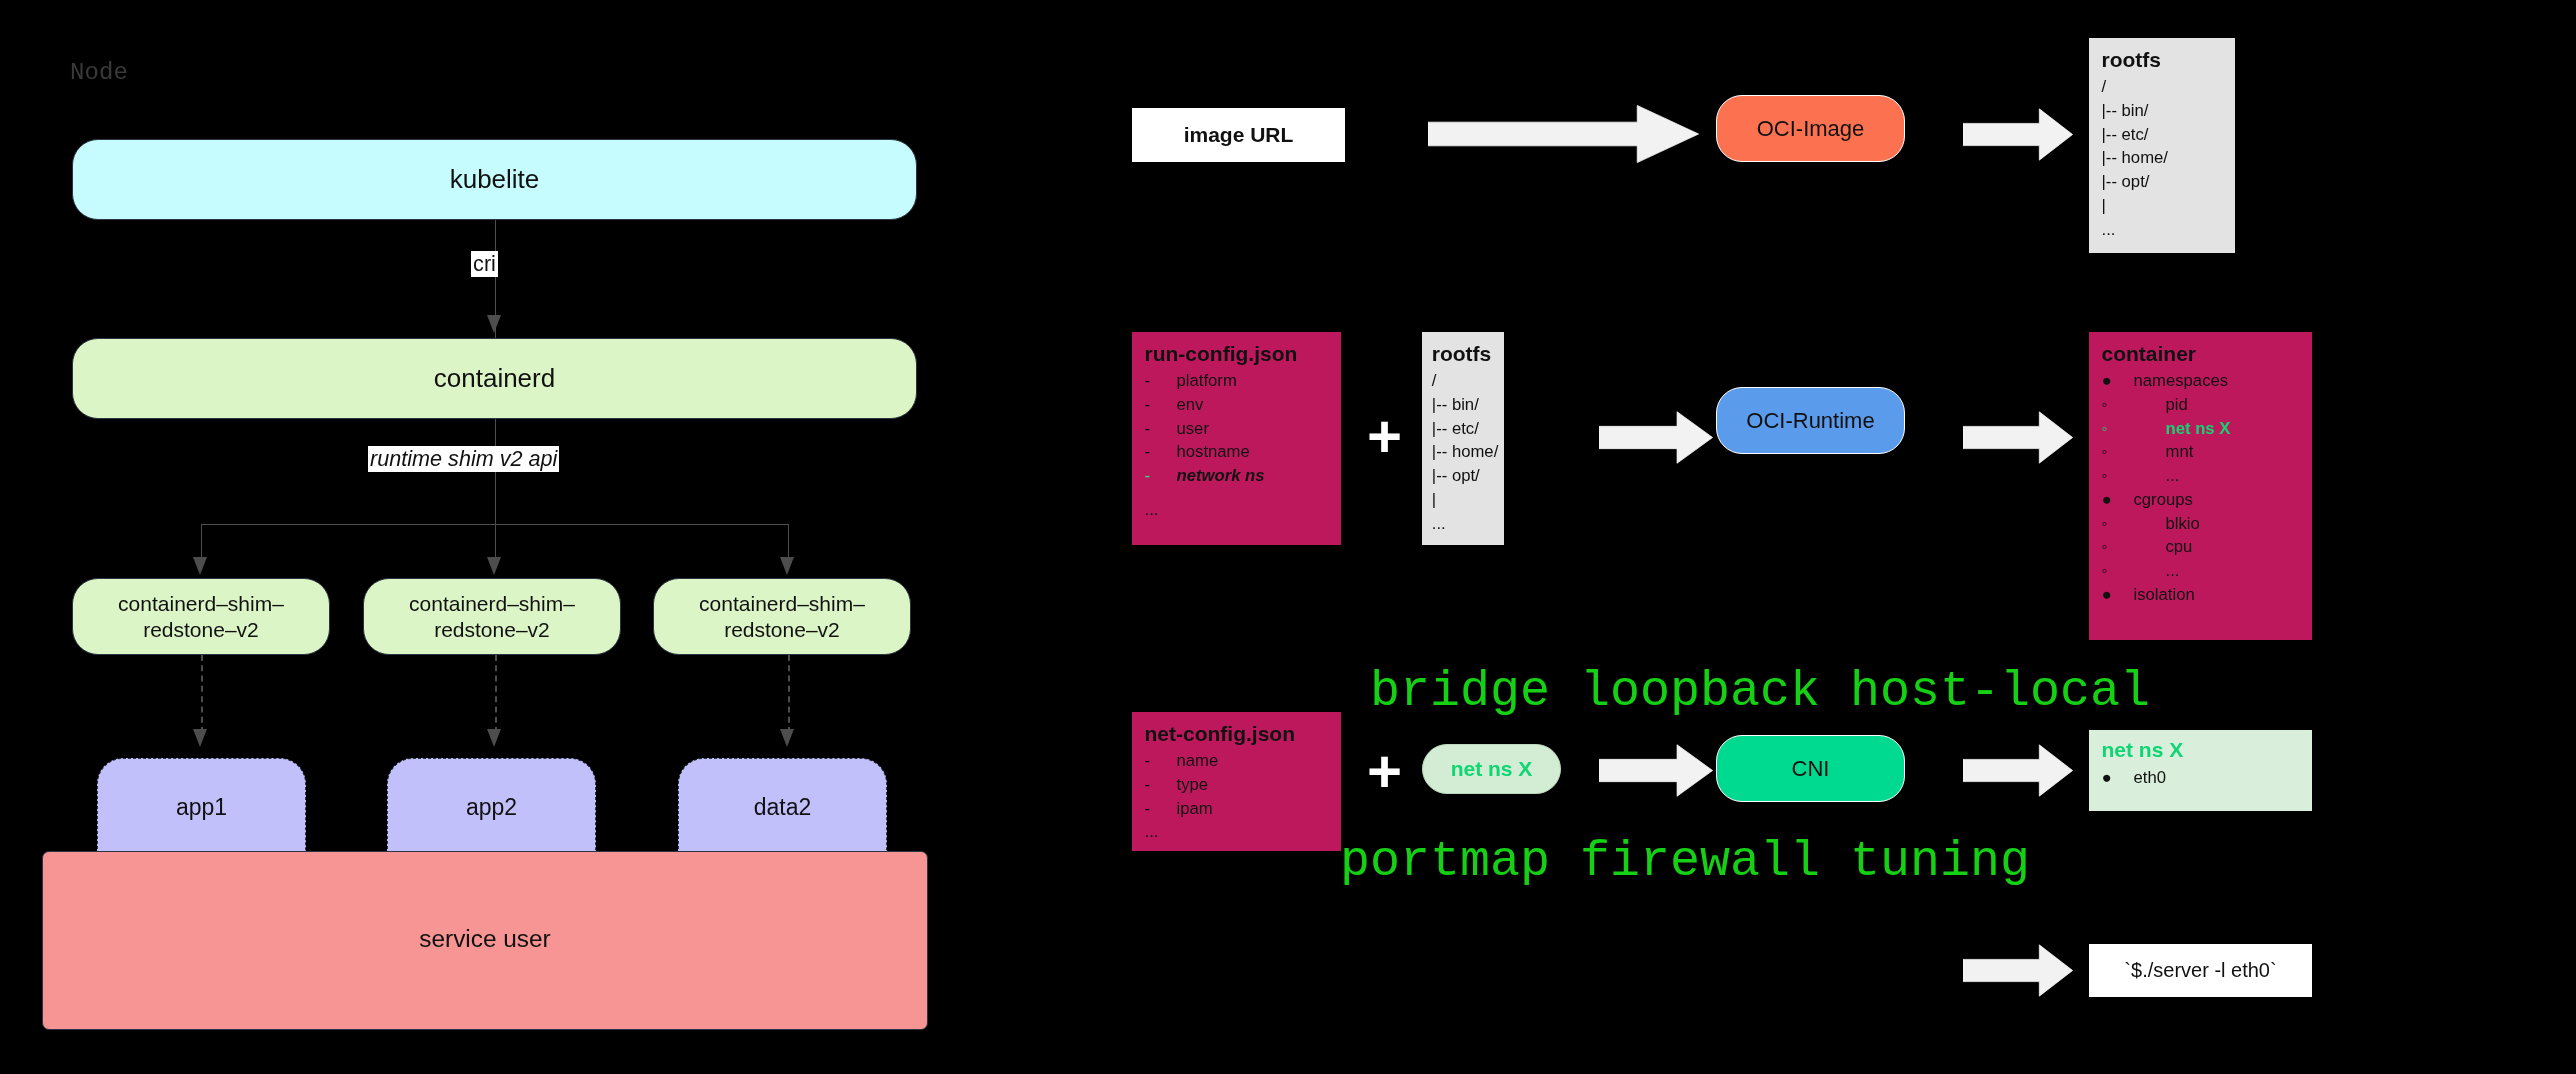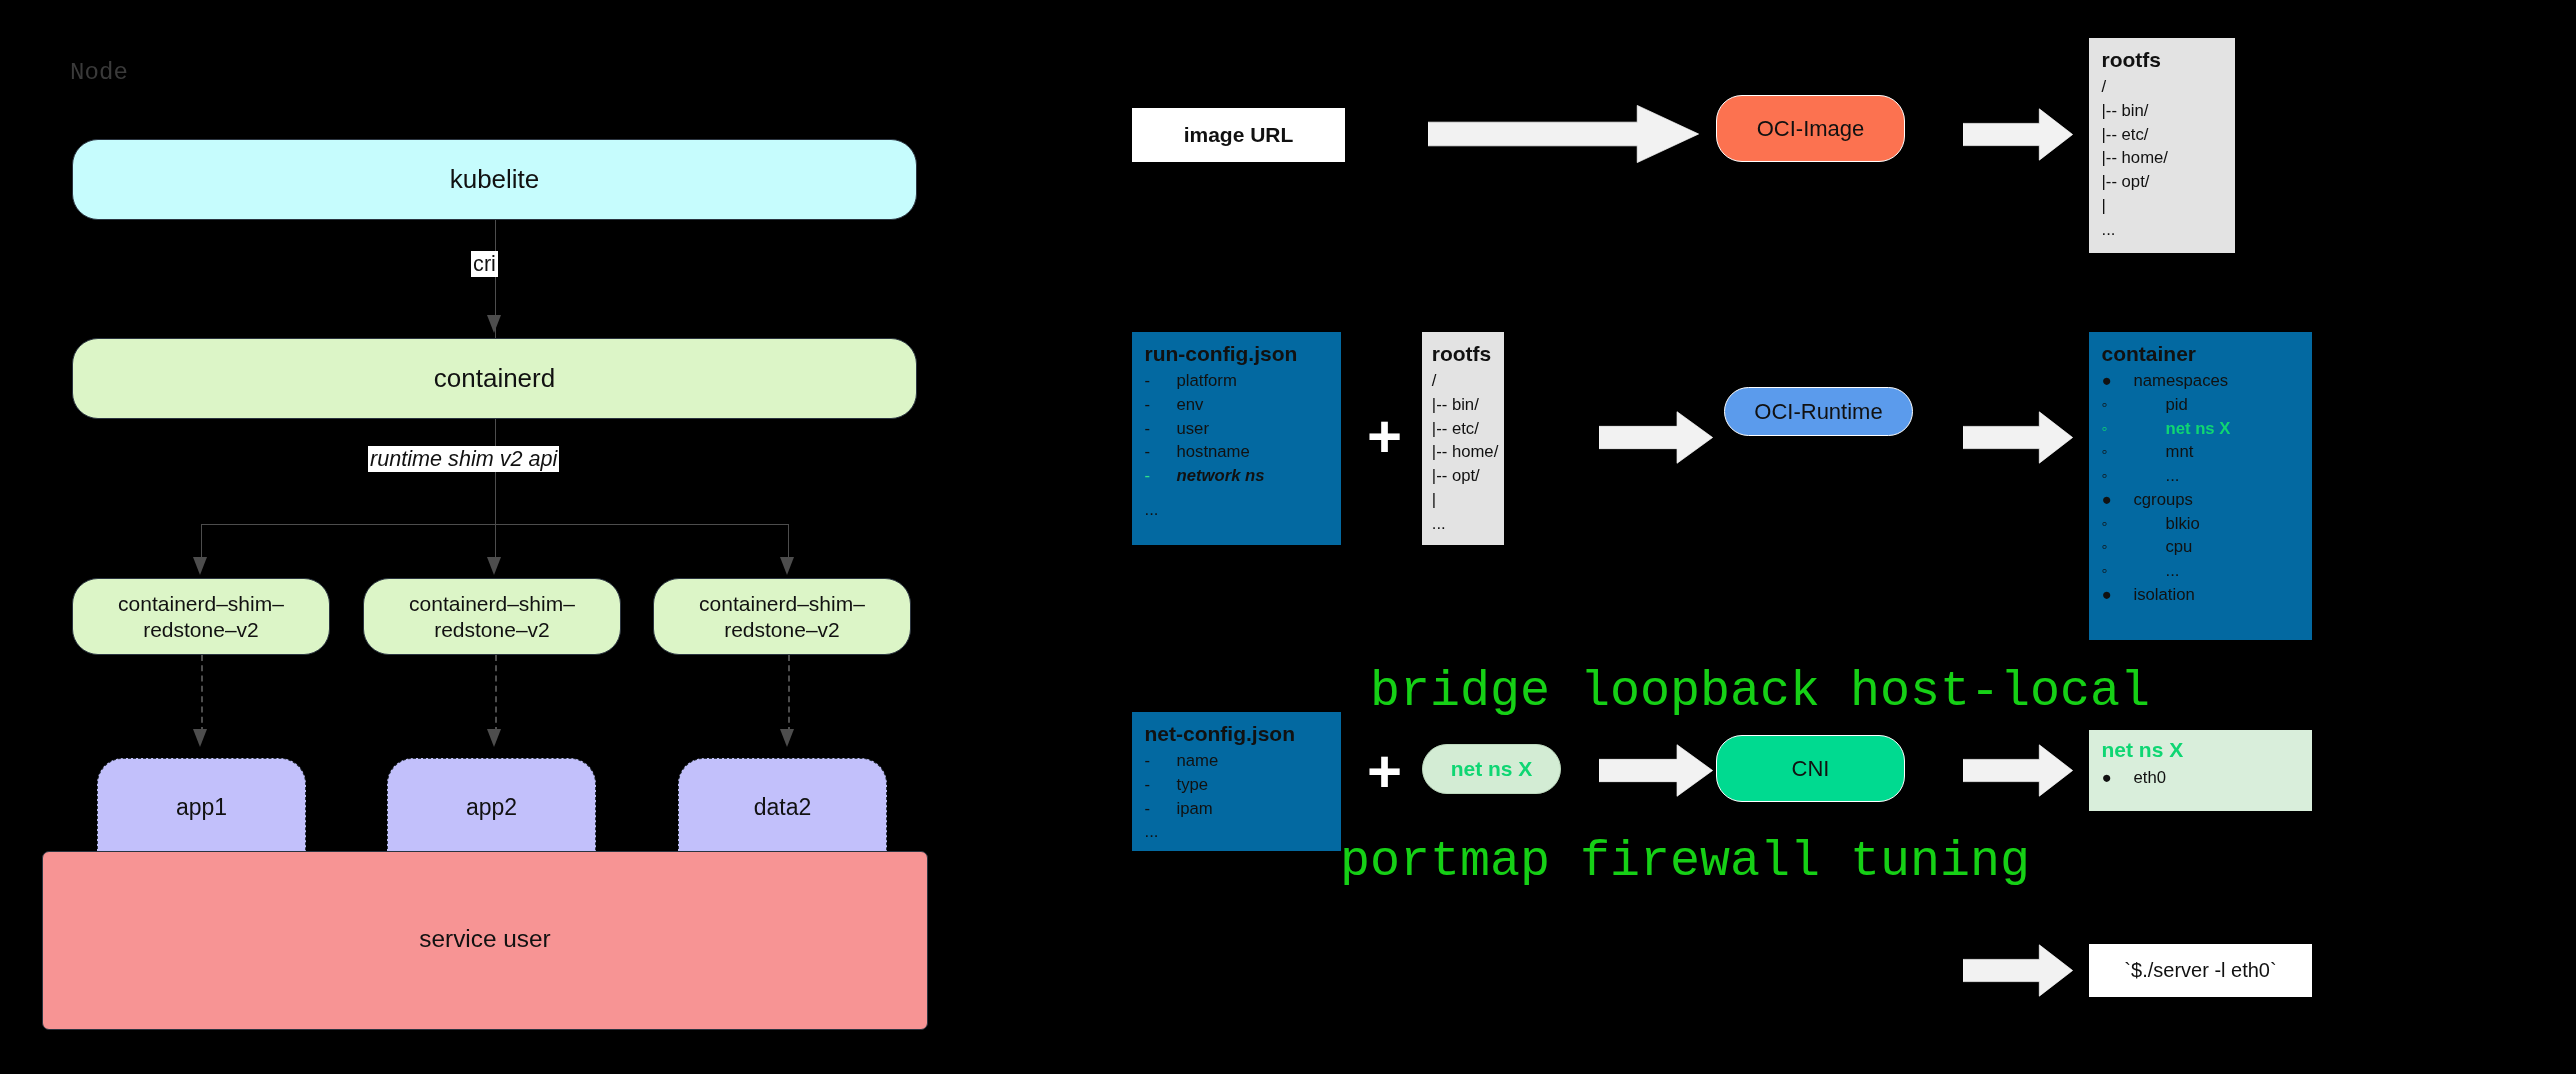--- a/index.html
+++ b/index.html
@@ -59,21 +59,21 @@
   
   .vline{position:absolute;background:#4d4d4d;width:1.4px;}
   .hline{position:absolute;background:#4d4d4d;height:1.4px;}
   .arrowhead{
     position:absolute;width:0;height:0;
     border-left:7.7px solid transparent;border-right:7.7px solid transparent;
     border-top:18px solid #4d4d4d;
   }
   .vdash{position:absolute;width:0;border-left:2.1px dashed #4d4d4d;}
   .card{
-    position:absolute;box-sizing:border-box;background:#0369a1;
+    position:absolute;box-sizing:border-box;background:#be185d;
     padding:9.8px 9.8px 7px 12.5px;color:#111;text-align:left;
   }
   .card .hd{font-weight:bold;font-size:21px;line-height:1.18;margin-bottom:2.8px;}
   .card ul{list-style:none;margin:0;padding:0;}
   .card li{font-size:16.7px;line-height:1.42;white-space:pre;}
 
   .flat-label{
     position:absolute;background:#fff;color:#111;
     display:flex;align-items:center;justify-content:center;
     font-size:21px;font-weight:bold;box-sizing:border-box;
@@ -212,21 +212,21 @@
       <li>...</li>
     </ul>
   </div>
 
   <div class="barrow" style="left:1599px;top:411px;">
     <svg width="115" height="53" viewBox="0 0 165 76">
       <polygon points="0,22 112,22 112,1 163,38 112,75 112,54 0,54" fill="#f2f2f2" stroke="#ffffff" stroke-width="1"></polygon>
     </svg>
   </div>
 
-  <div class="box shadow" style="left:1716px;top:387px;width:189px;height:49px;background:#5b9bec;font-size:22px;border:0.7px solid #ffffff;margin-left:8px;">OCI-Runtime</div>
+  <div class="box shadow" style="left:1716px;top:387px;width:189px;height:67px;background:#5b9bec;font-size:22px;border:0.7px solid #ffffff;">OCI-Runtime</div>
 
   <div class="barrow" style="left:1963px;top:411px;">
     <svg width="111" height="53" viewBox="0 0 160 76">
       <polygon points="0,22 110,22 110,1 158,38 110,75 110,54 0,54" fill="#f2f2f2" stroke="#ffffff" stroke-width="1"></polygon>
     </svg>
   </div>
 
   <div class="card" style="left:2089px;top:332px;width:223px;height:308px;">
     <div class="hd">container</div>
     <ul>

